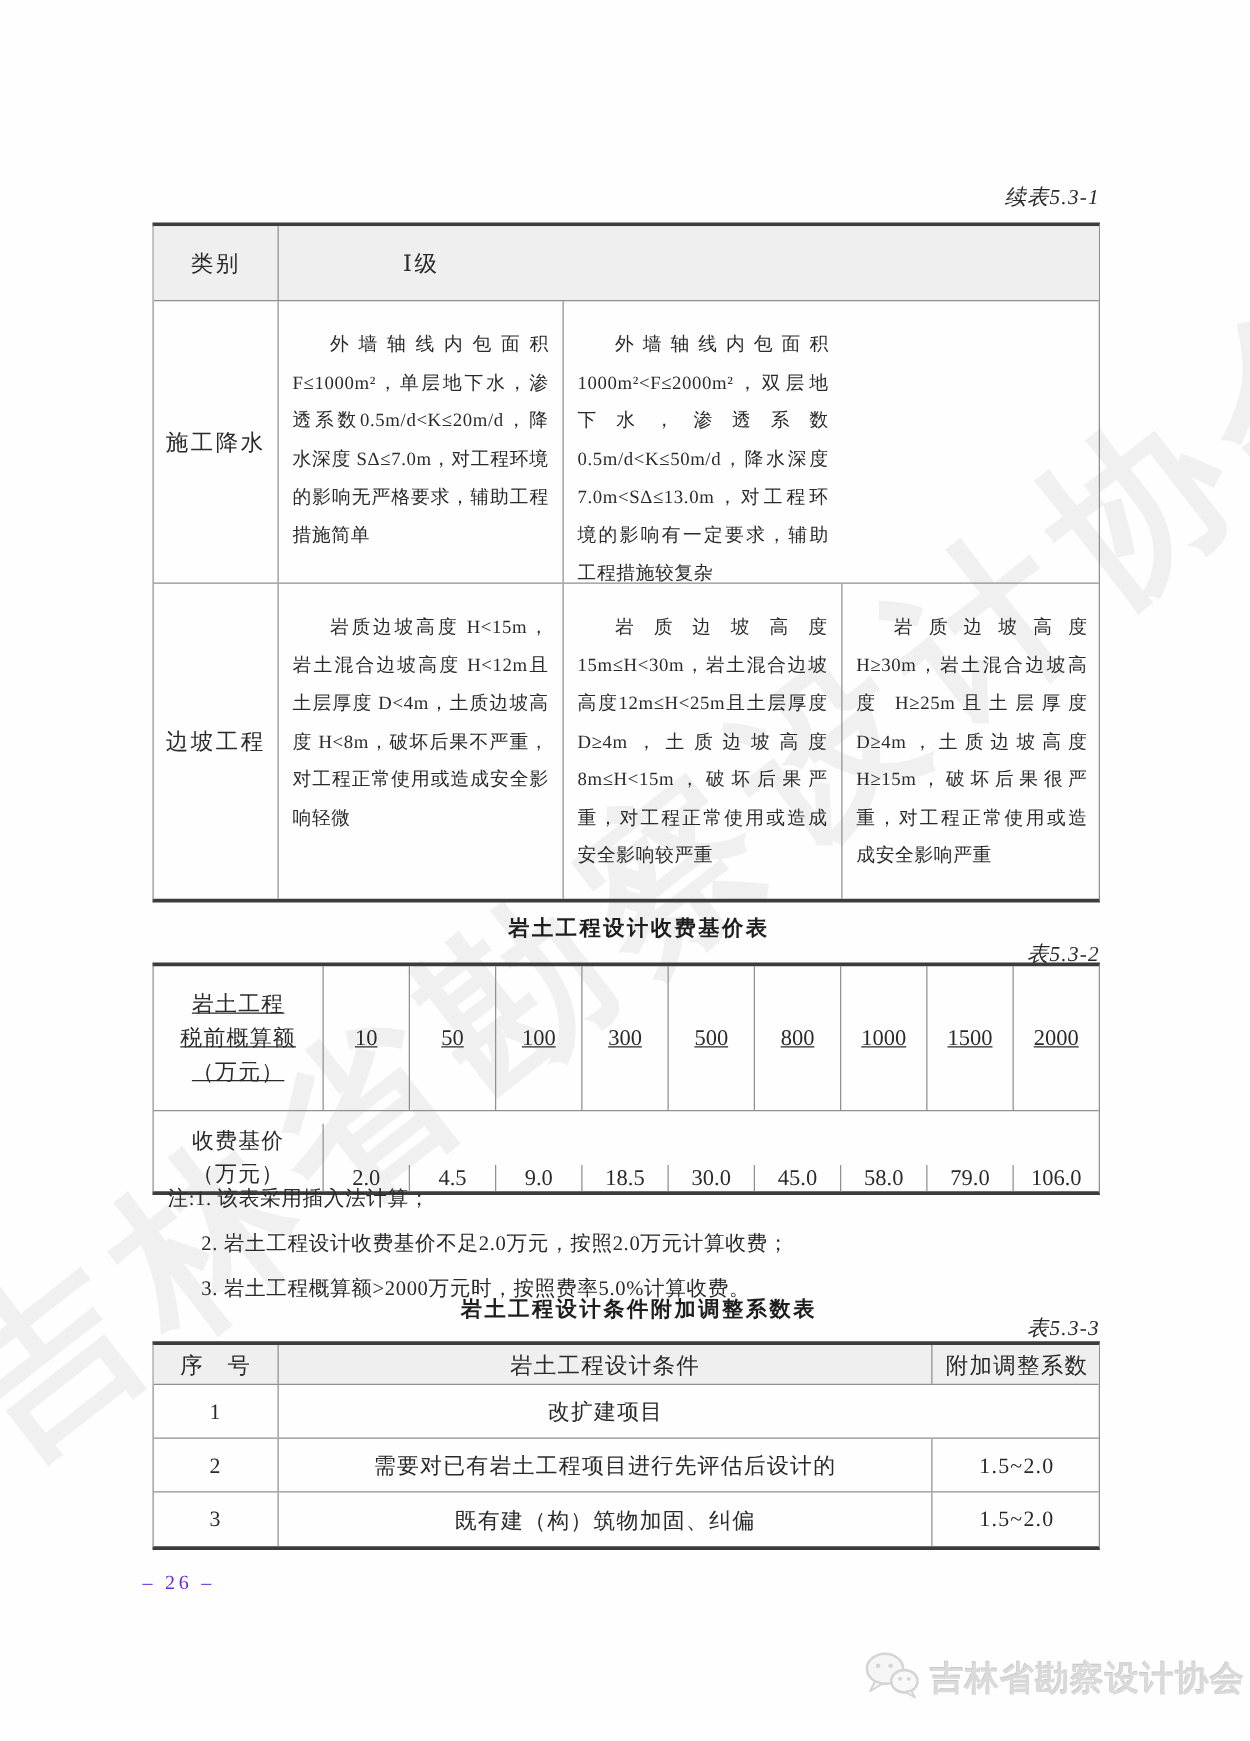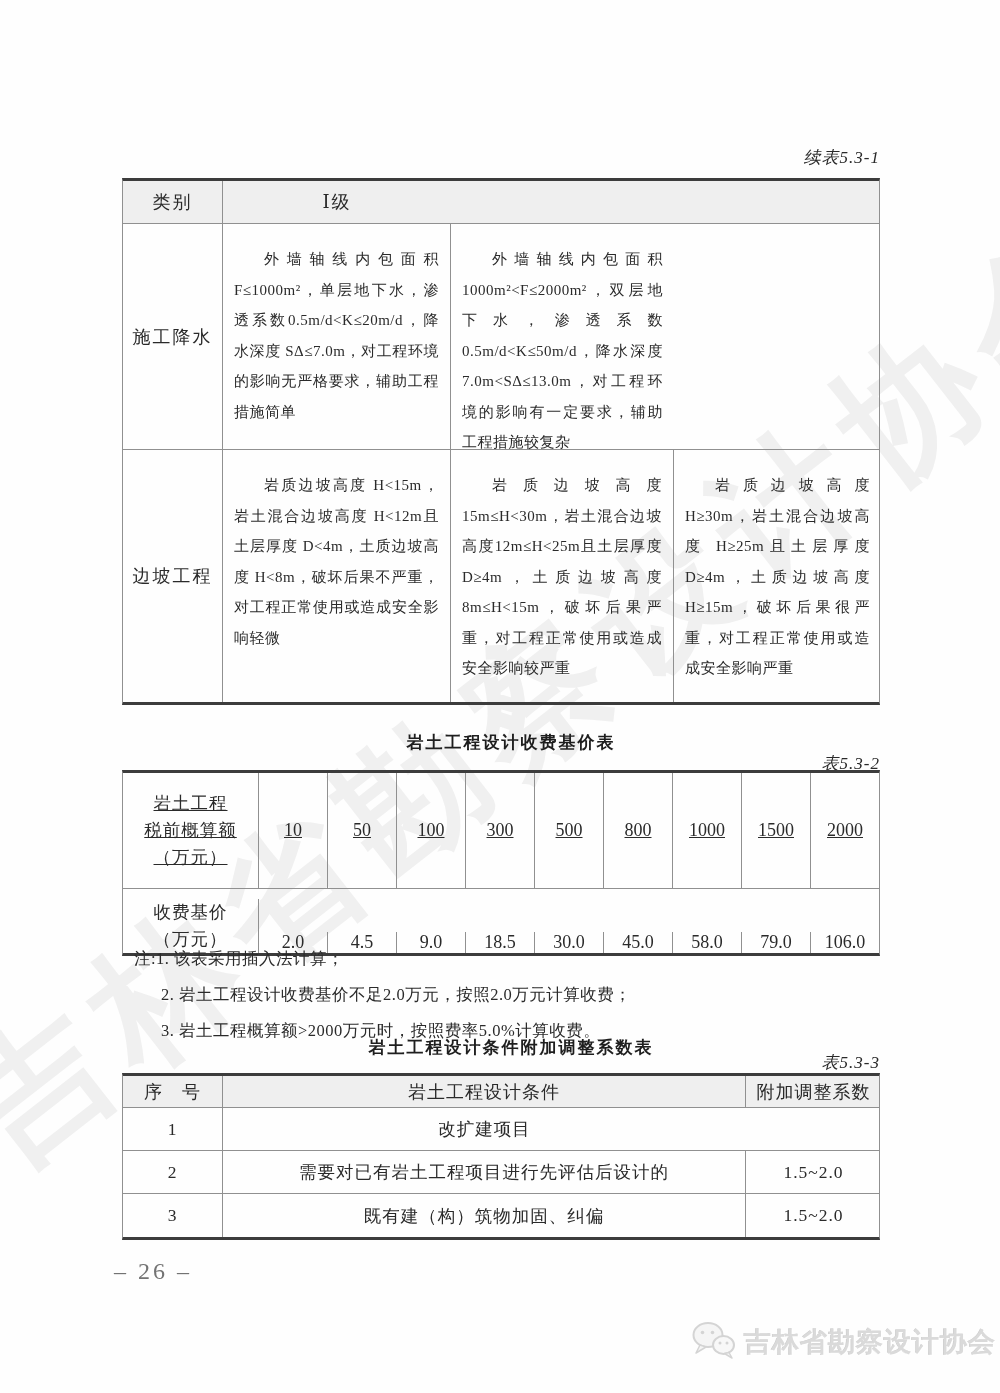--- a/index.html
+++ b/index.html
@@ -23,21 +23,21 @@
        border-left:1px solid #909090;border-right:1px solid #909090;background:transparent;}
   .trow{display:flex;box-sizing:border-box;}
   .c{box-sizing:border-box;border-right:1px solid #909090;}
   .c:last-child{border-right:none;}
   .hb{border-bottom:1px solid #909090;}
   .center{display:flex;align-items:center;justify-content:center;text-align:center;}
   .headbg{background:#efefef;}
   
   .lbl-right{position:absolute;left:122px;width:758px;text-align:right;font-size:17px;letter-spacing:1px;font-style:italic;}
   #t1{top:178px;}
-  #t1 .hrow{height:43px;font-size:18px;letter-spacing:2px;}
+  #t1 .hrow{height:60px;font-size:18px;letter-spacing:2px;}
   #t1 .col0{width:100px;flex:0 0 100px;}
   #t1 .col1{width:228px;flex:0 0 228px;}
   #t1 .col2{width:223px;flex:0 0 223px;}
   #t1 .col3{width:207px;flex:0 0 207px;}
   #t1 .body-cell{padding:20px 11px 0 11px;font-size:15px;line-height:30.5px;
                  text-align:justify;text-indent:2em;letter-spacing:0.5px;}
   #t1 .r1{height:226px;}
   #t1 .r2{height:252px;}
   #t1 .cat{font-size:18px;letter-spacing:2px;}
   
@@ -54,21 +54,21 @@
   .notes{position:absolute;top:941px;left:134px;width:740px;font-size:16.5px;line-height:36px;letter-spacing:0.5px;}
   .notes .n2{padding-left:27px;}
   
   #t3{top:1073px;}
   #t3 .hrow{height:32px;font-size:18px;letter-spacing:1px;}
   #t3 .col0{width:100px;flex:0 0 100px;}
   #t3 .col1{width:523px;flex:0 0 523px;}
   #t3 .col2{width:135px;flex:0 0 135px;}
   #t3 .drow{height:43px;font-size:17.5px;letter-spacing:1px;}
   
-  .pagenum{position:absolute;top:1258px;left:114px;font-size:24px;letter-spacing:3px;color:#737373;}
+  .pagenum{position:absolute;top:1258px;left:114px;font-size:16px;letter-spacing:3px;color:#6d28d9;}
   .footer{position:absolute;top:1320px;left:690px;display:flex;align-items:center;gap:8px;}
   .brand{
     font-family:"Liberation Sans","DejaVu Sans",sans-serif;font-weight:bold;
     font-size:27px;letter-spacing:1px;color:#dadada;
     text-shadow:1px 1px 0 #ffffff,-0.5px -0.5px 0 #c8c8c8;
   }
 </style>
 </head>
 <body>
 

